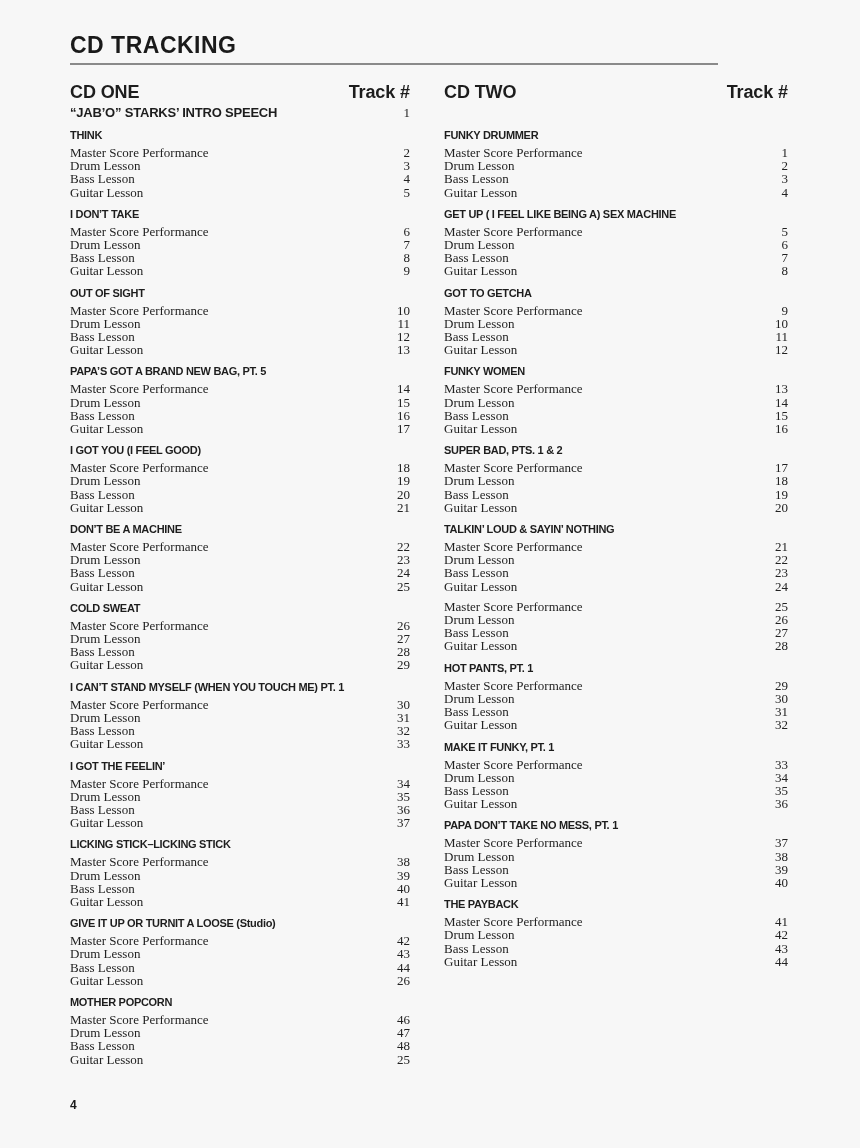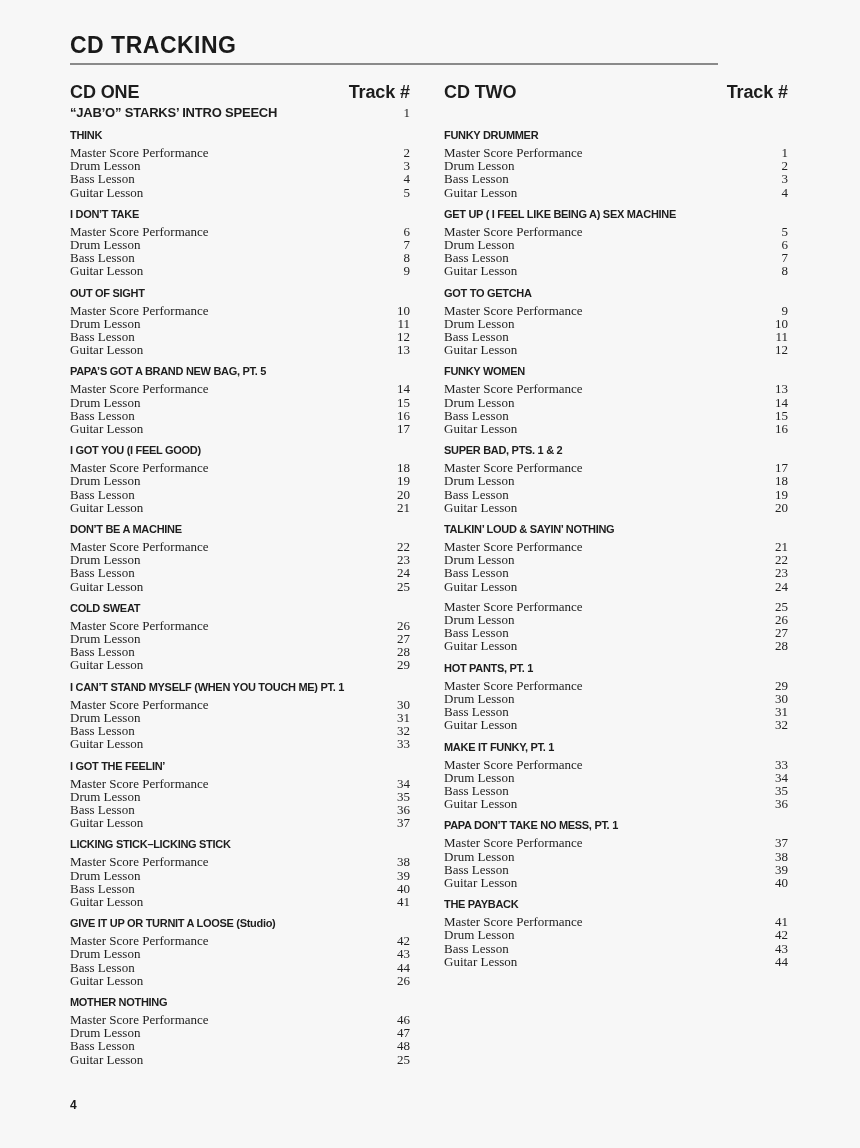--- a/index.html
+++ b/index.html
@@ -330,21 +330,21 @@
           <div class="track-row">
             <span class="lesson-label">Bass Lesson</span>
             <span class="track-number">44</span>
           </div>
           <div class="track-row">
             <span class="lesson-label">Guitar Lesson</span>
             <span class="track-number">26</span>
           </div>
         </div>
         <div class="song-section">
-          <div class="song-title">MOTHER NOTHING</div>
+          <div class="song-title">MOTHER POPCORN</div>
           <div class="track-row">
             <span class="lesson-label">Master Score Performance</span>
             <span class="track-number">46</span>
           </div>
           <div class="track-row">
             <span class="lesson-label">Drum Lesson</span>
             <span class="track-number">47</span>
           </div>
           <div class="track-row">
             <span class="lesson-label">Bass Lesson</span>

